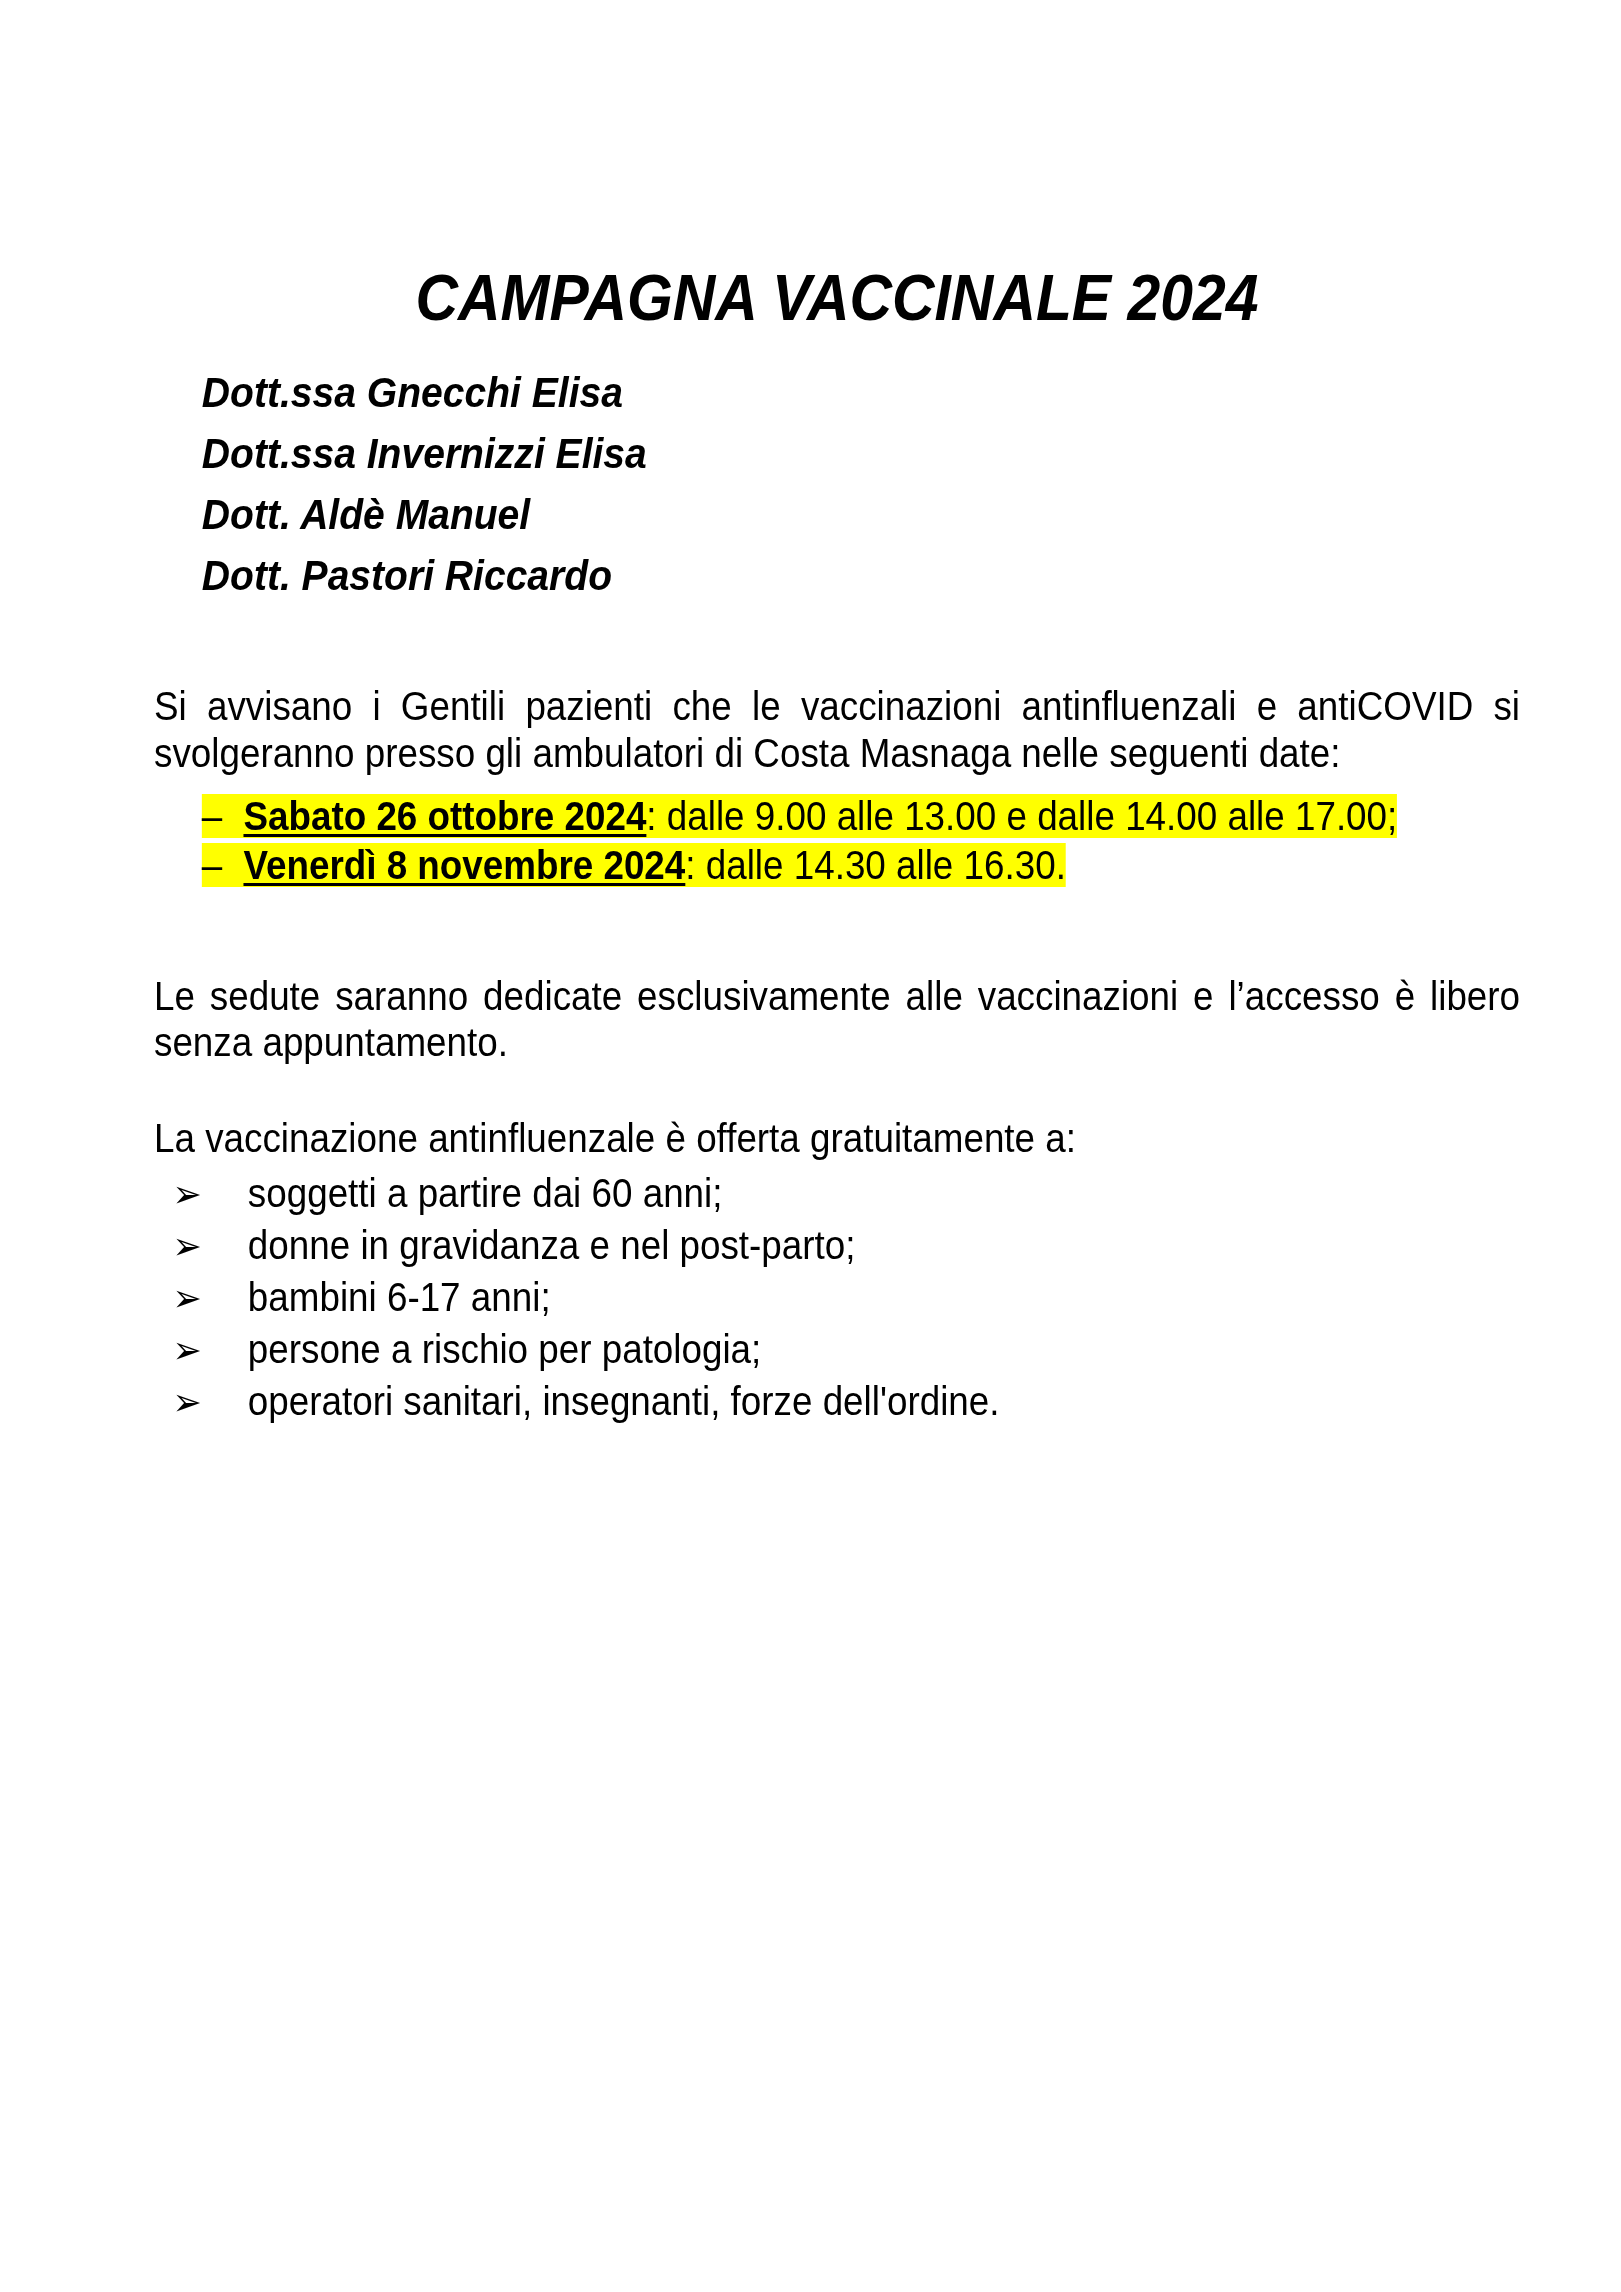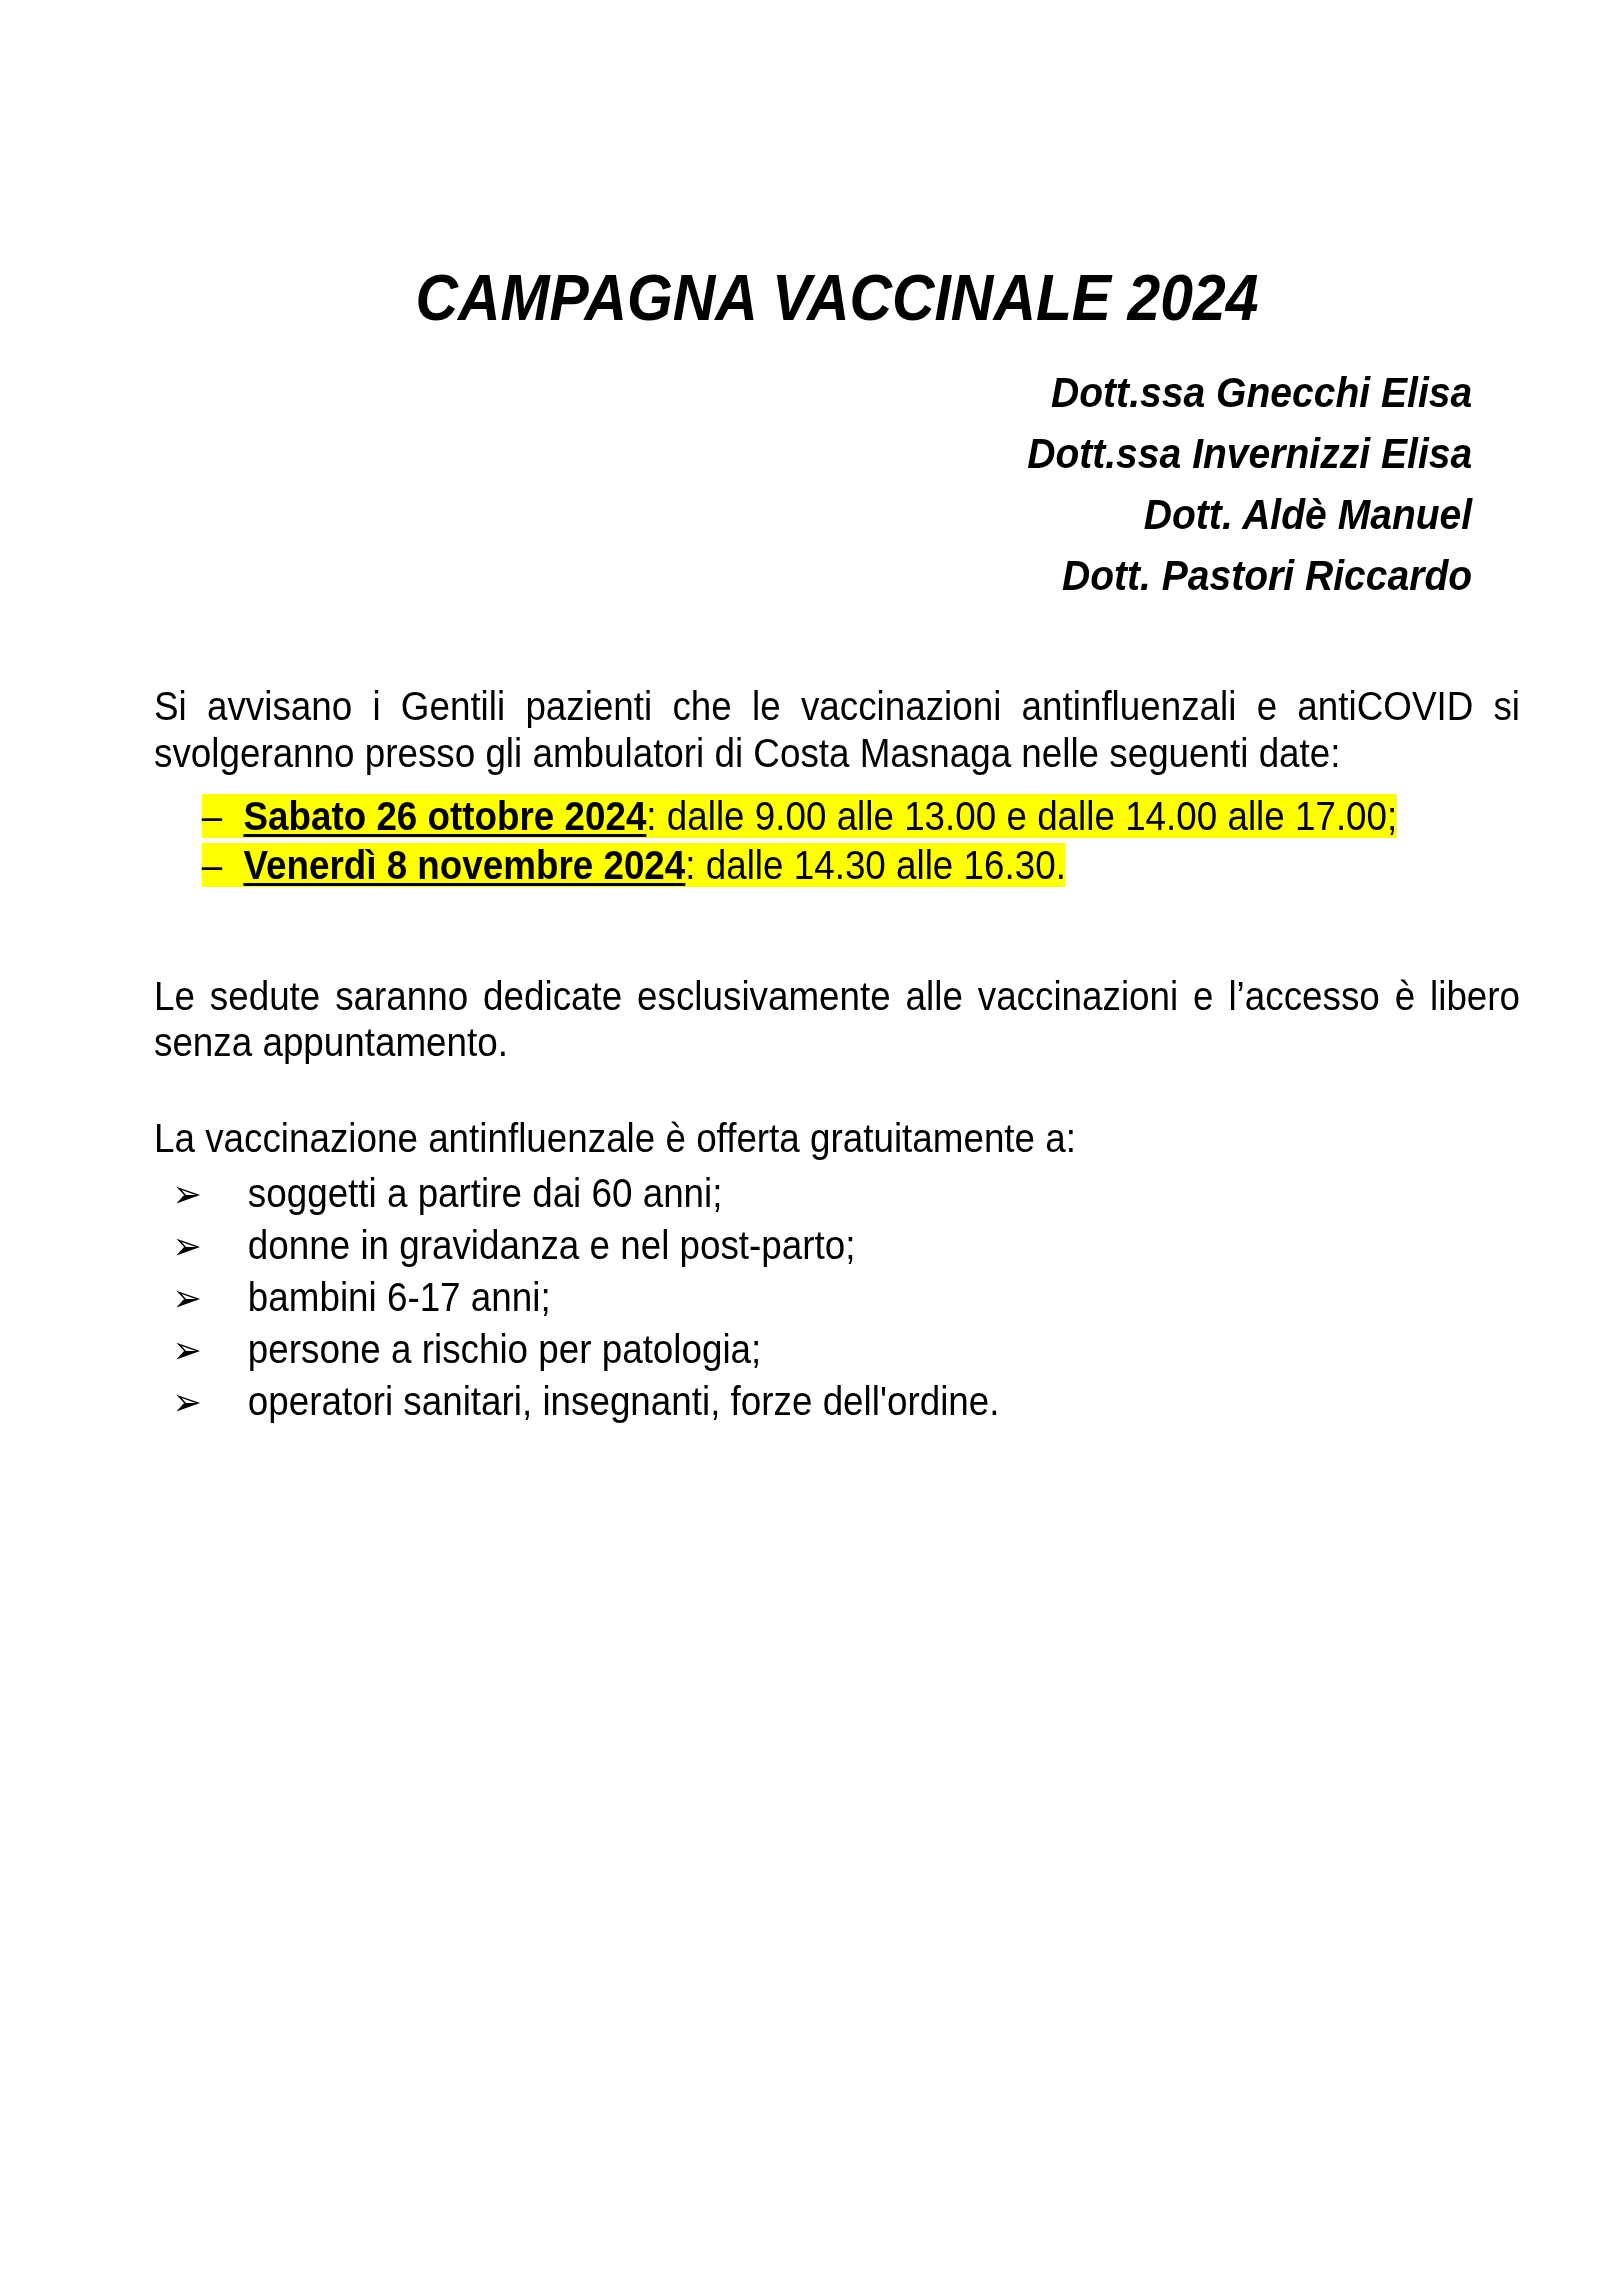--- a/index.html
+++ b/index.html
@@ -37,21 +37,21 @@
     letter-spacing: 0px;
     transform: scaleX(0.92);
     transform-origin: center center;
     white-space: nowrap;
   }
 
   .doctor-list {
     margin: 0;
     padding: 0;
     list-style: none;
-    text-align: right;
+    text-align: left;
   }
   .doctor-name {
     font-size: 42px;
     font-weight: 700;
     font-style: italic;
     line-height: 1.45;
     transform: scaleX(0.93);
     transform-origin: center center;
     white-space: nowrap;
   }

